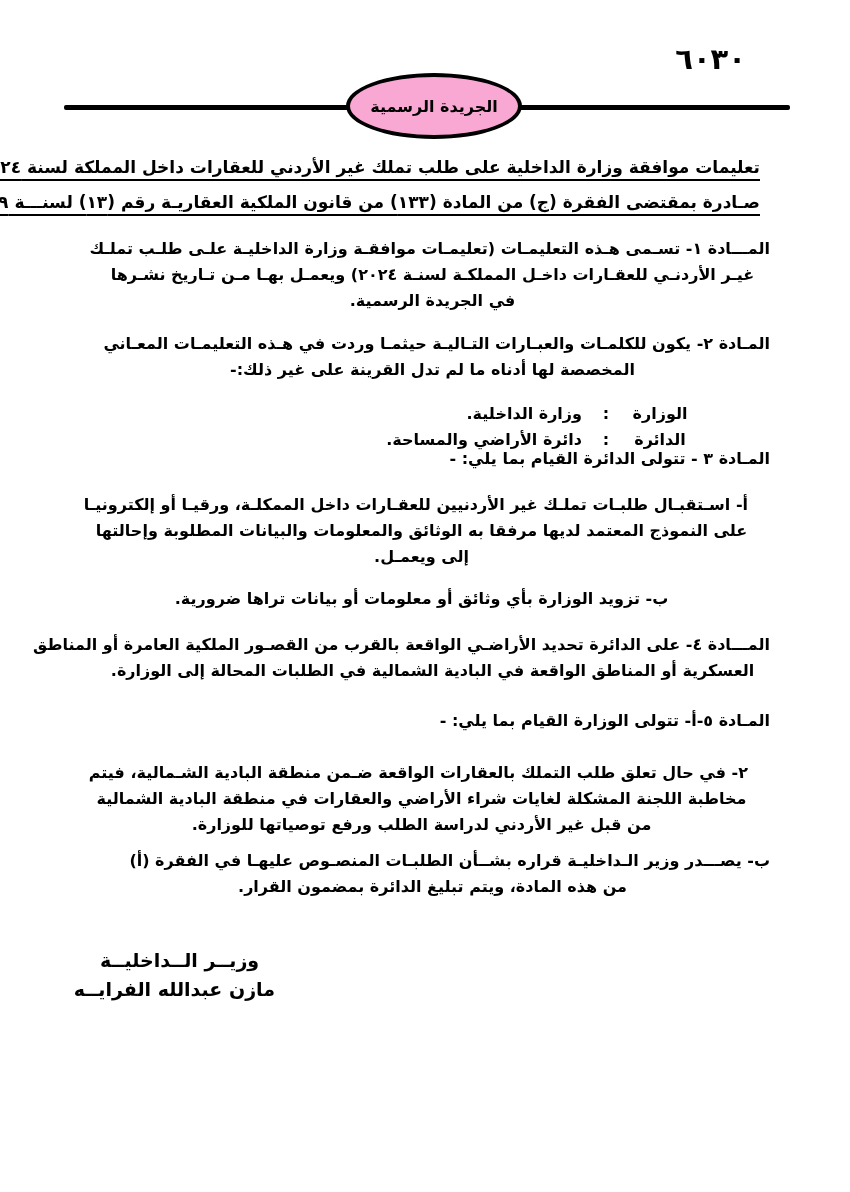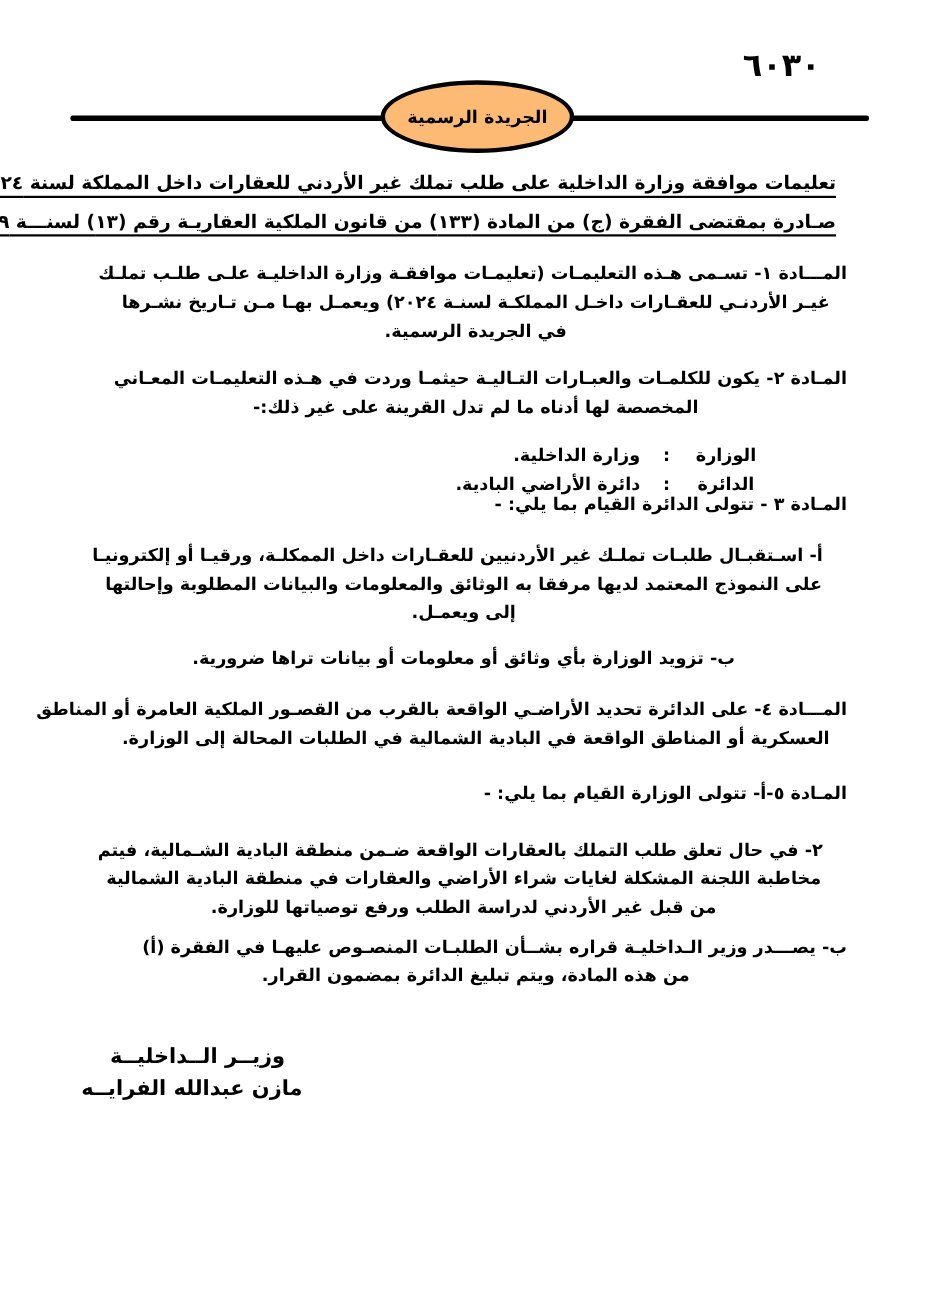--- a/index.html
+++ b/index.html
@@ -17,21 +17,21 @@
     position: absolute; top: 42px; right: 104px;
     font-size: 29px; font-weight: bold; letter-spacing: 9px;
     direction: rtl; white-space: nowrap;
   }
   .rule {
     position: absolute; top: 105px; left: 64px; width: 726px; height: 5px;
     background: #000; border-radius: 2px;
   }
   .oval {
     position: absolute; top: 73px; left: 346px; width: 168px; height: 58px;
-    border: 4px solid #000; border-radius: 50%; background: #fdba74;
+    border: 4px solid #000; border-radius: 50%; background: #f9a8d4;
     display: flex; align-items: center; justify-content: center;
     direction: rtl; font-size: 16px; font-weight: bold; z-index: 2;
   }
   
   .title {
     position: absolute; top: 150px; left: 90px; width: 670px;
     direction: rtl; text-align: center; font-weight: bold;
     font-size: 17px; line-height: 35px;
   }
   .title .u {
@@ -99,21 +99,21 @@
 
   <div class="para" id="defs">
     <div class="defrow">
       <span class="defterm">الوزارة</span>
       <span class="defsep">:</span>
       <span class="defval">وزارة الداخلية.</span>
     </div>
     <div class="defrow">
       <span class="defterm">الدائرة</span>
       <span class="defsep">:</span>
-      <span class="defval">دائرة الأراضي البادية.</span>
+      <span class="defval">دائرة الأراضي والمساحة.</span>
     </div>
   </div>
 
   <div class="para" id="a3h">
     <div class="lr">المـادة ٣ - تتولى الدائرة القيام بما يلي: -</div>
   </div>
   <div class="para" id="a3a">
     <div class="lr">أ- اسـتقبـال طلبـات تملـك غير الأردنيين للعقـارات داخل الممكلـة، ورقيـا أو إلكترونيـا</div>
     <div class="lc">على النموذج المعتمد لديها مرفقا به الوثائق والمعلومات والبيانات المطلوبة وإحالتها</div>
     <div class="lc">إلى ويعمـل.</div>

